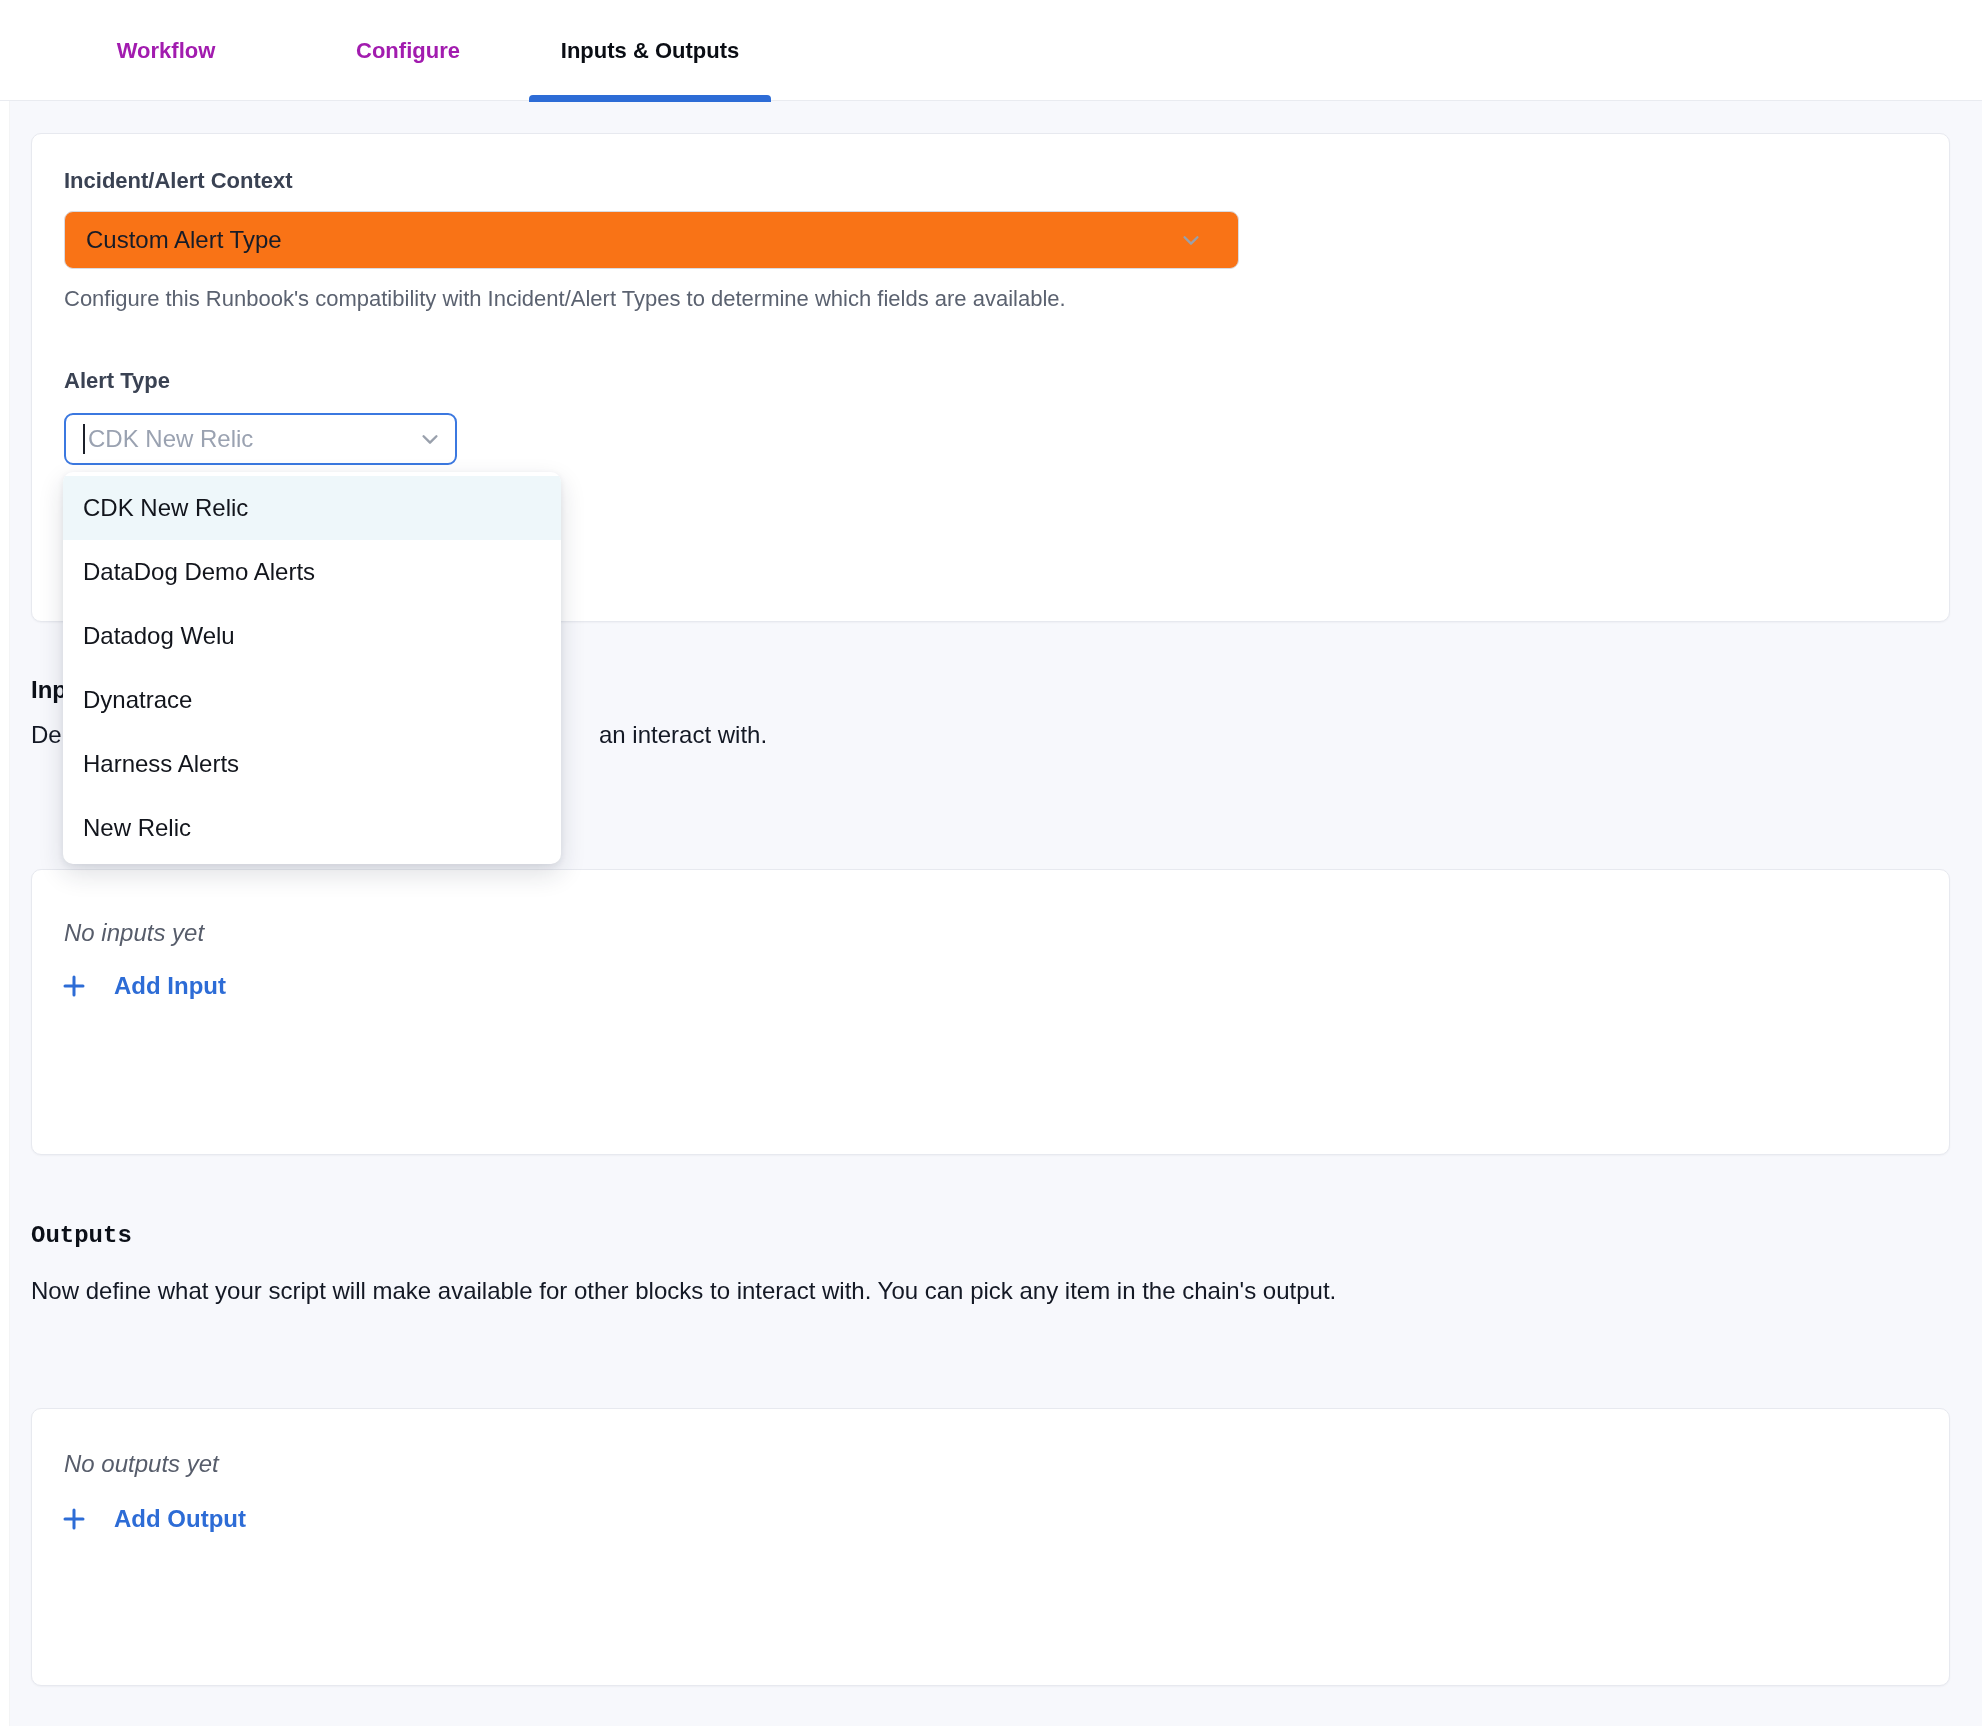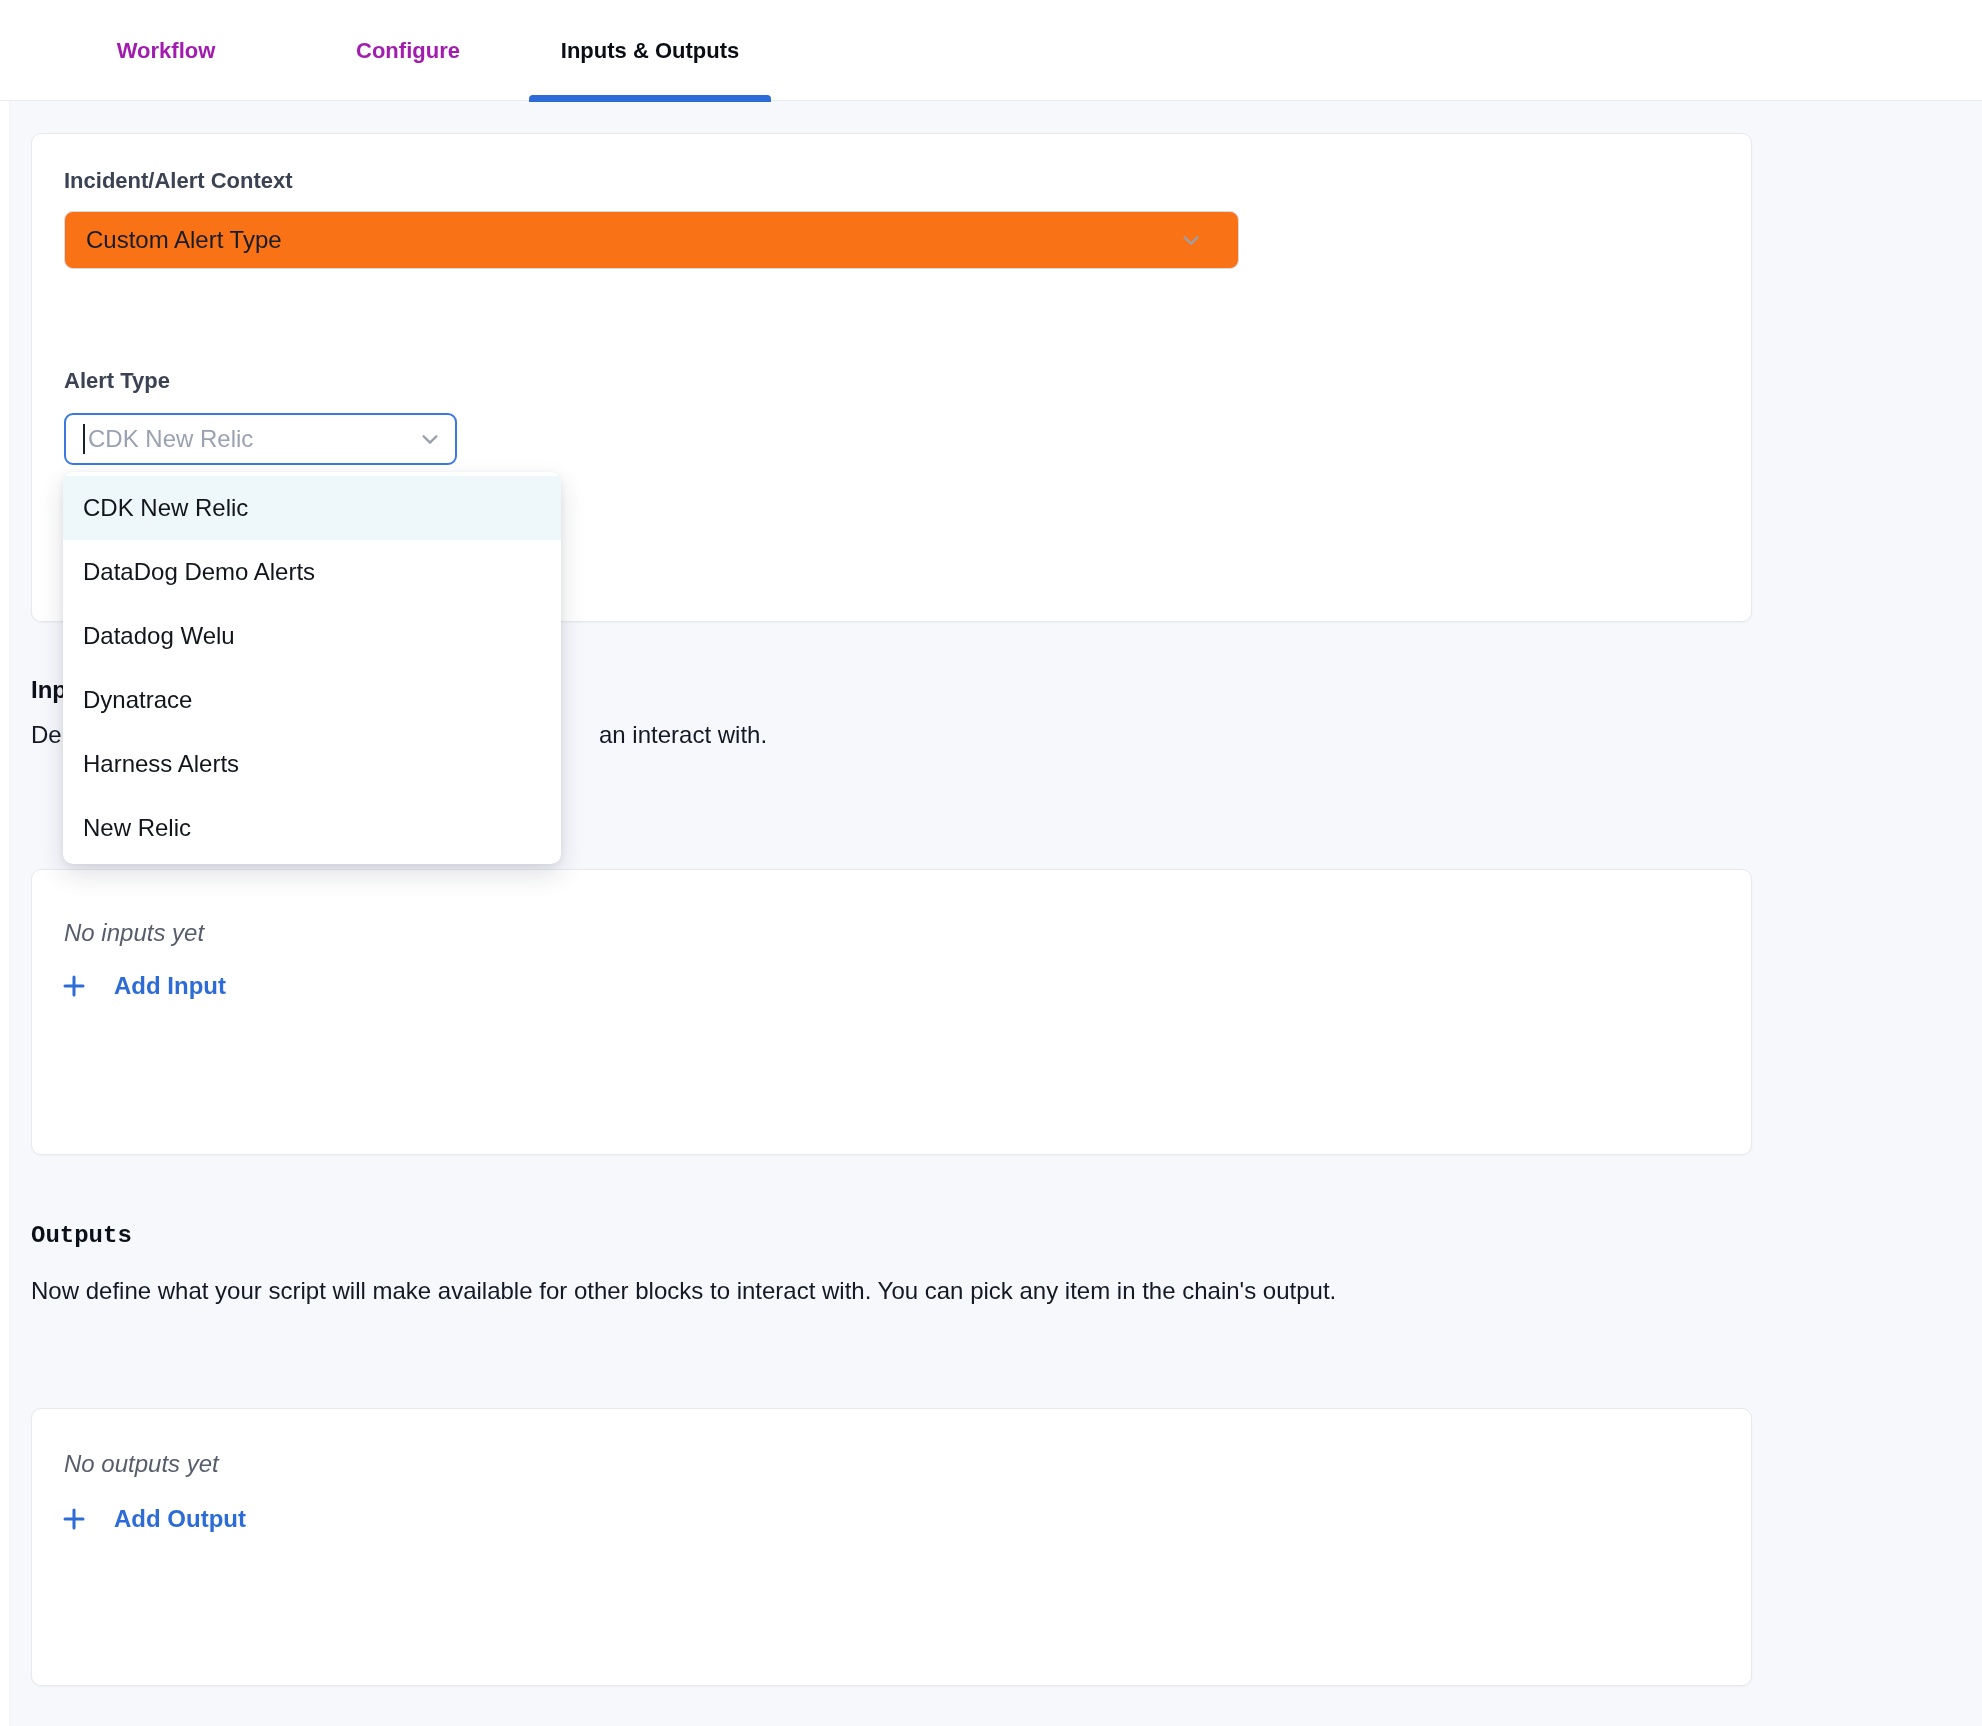--- a/index.html
+++ b/index.html
@@ -31,21 +31,21 @@
   
   .header{position:absolute;left:0;top:0;width:1982px;height:101px;background:#ffffff;border-bottom:1px solid #e9ebf0;z-index:5;}
   .tab{position:absolute;top:0;height:101px;width:242px;display:flex;align-items:center;justify-content:center;
        font-size:22px;color:#a21caf;font-weight:700;cursor:pointer;}
   .tab.t1{left:45px;}
   .tab.t2{left:287px;}
   .tab.t3{left:529px;font-weight:700;color:#0a0d14;}
   .tab-underline{position:absolute;left:0;bottom:-1px;width:100%;height:7px;background:var(--accent);border-radius:4px 4px 0 0;}
 
   
-  .card{position:absolute;left:31px;width:1721px;background:#ffffff;border:1px solid var(--card-border);
+  .card{position:absolute;left:31px;width:1919px;background:#ffffff;border:1px solid var(--card-border);
         border-radius:10px;box-shadow:0 1px 2px rgba(16,24,40,0.04);}
   .card.context{top:133px;height:489px;}
   .card.inputs-card{top:869px;height:286px;}
   .card.outputs-card{top:1408px;height:278px;}
 
   .field-label{position:absolute;font-size:22px;font-weight:600;color:var(--text-label);}
   .helper{position:absolute;font-size:22px;color:var(--text-helper);}
 
   .select{position:absolute;left:32px;top:77px;width:1175px;height:58px;background:#f97316;border:1px solid #d8dbe3;
           border-radius:9px;display:flex;align-items:center;padding:0 36px 0 21px;cursor:pointer;}
@@ -98,20 +98,21 @@
   <div class="card context">
     <div class="field-label" style="left:32px;top:34px;">Incident/Alert Context</div>
 
     <div class="select">
       <span class="select-value">Custom Alert Type</span>
       <svg class="chev" viewBox="0 0 24 24">
         <polyline points="5,9 12,16 19,9" fill="none" stroke="#99a0ac" stroke-width="2.6" stroke-linecap="round" stroke-linejoin="round"></polyline>
       </svg>
     </div>
 
+    <div class="helper" style="left:32px;top:152px;">Configure this Runbook's compatibility with Incident/Alert Types to determine which fields are available.</div>
 
     <div class="field-label" style="left:32px;top:234px;">Alert Type</div>
 
     <div class="combobox">
       <span class="caret-bar"></span>
       <input type="text" value="" readonly="" placeholder="CDK New Relic" style="">
       <svg class="chev" viewBox="0 0 24 24">
         <polyline points="5,9 12,16 19,9" fill="none" stroke="#99a0ac" stroke-width="2.6" stroke-linecap="round" stroke-linejoin="round"></polyline>
       </svg>
     </div>

